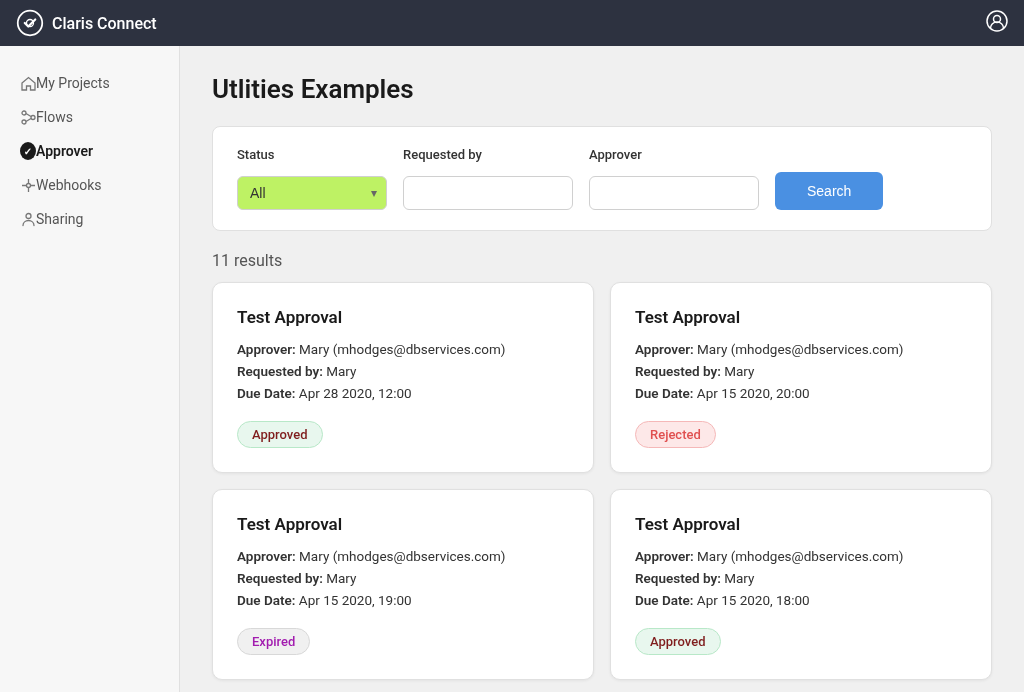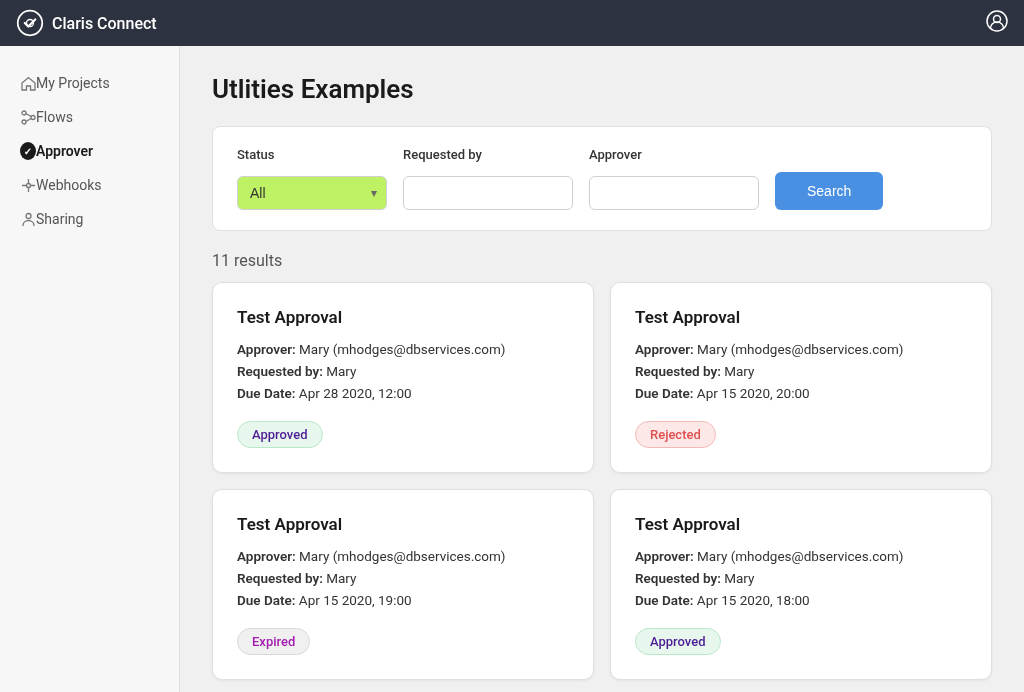--- a/index.html
+++ b/index.html
@@ -200,21 +200,21 @@
     .status-badge {
       display: inline-block;
       margin-top: 14px;
       padding: 5px 14px;
       border-radius: 20px;
       font-size: 13px;
       font-weight: 500;
     }
     .badge-approved {
       background: #e8f7ee;
-      color: #4c1d95;
+      color: #7f1d1d;
       border: 1px solid #b8e8c8;
     }
     .badge-rejected {
       background: #fde8e8;
       color: #e05050;
       border: 1px solid #f5b8b8;
     }
     .badge-expired {
       background: #f0f0f0;
       color: #a21caf;

